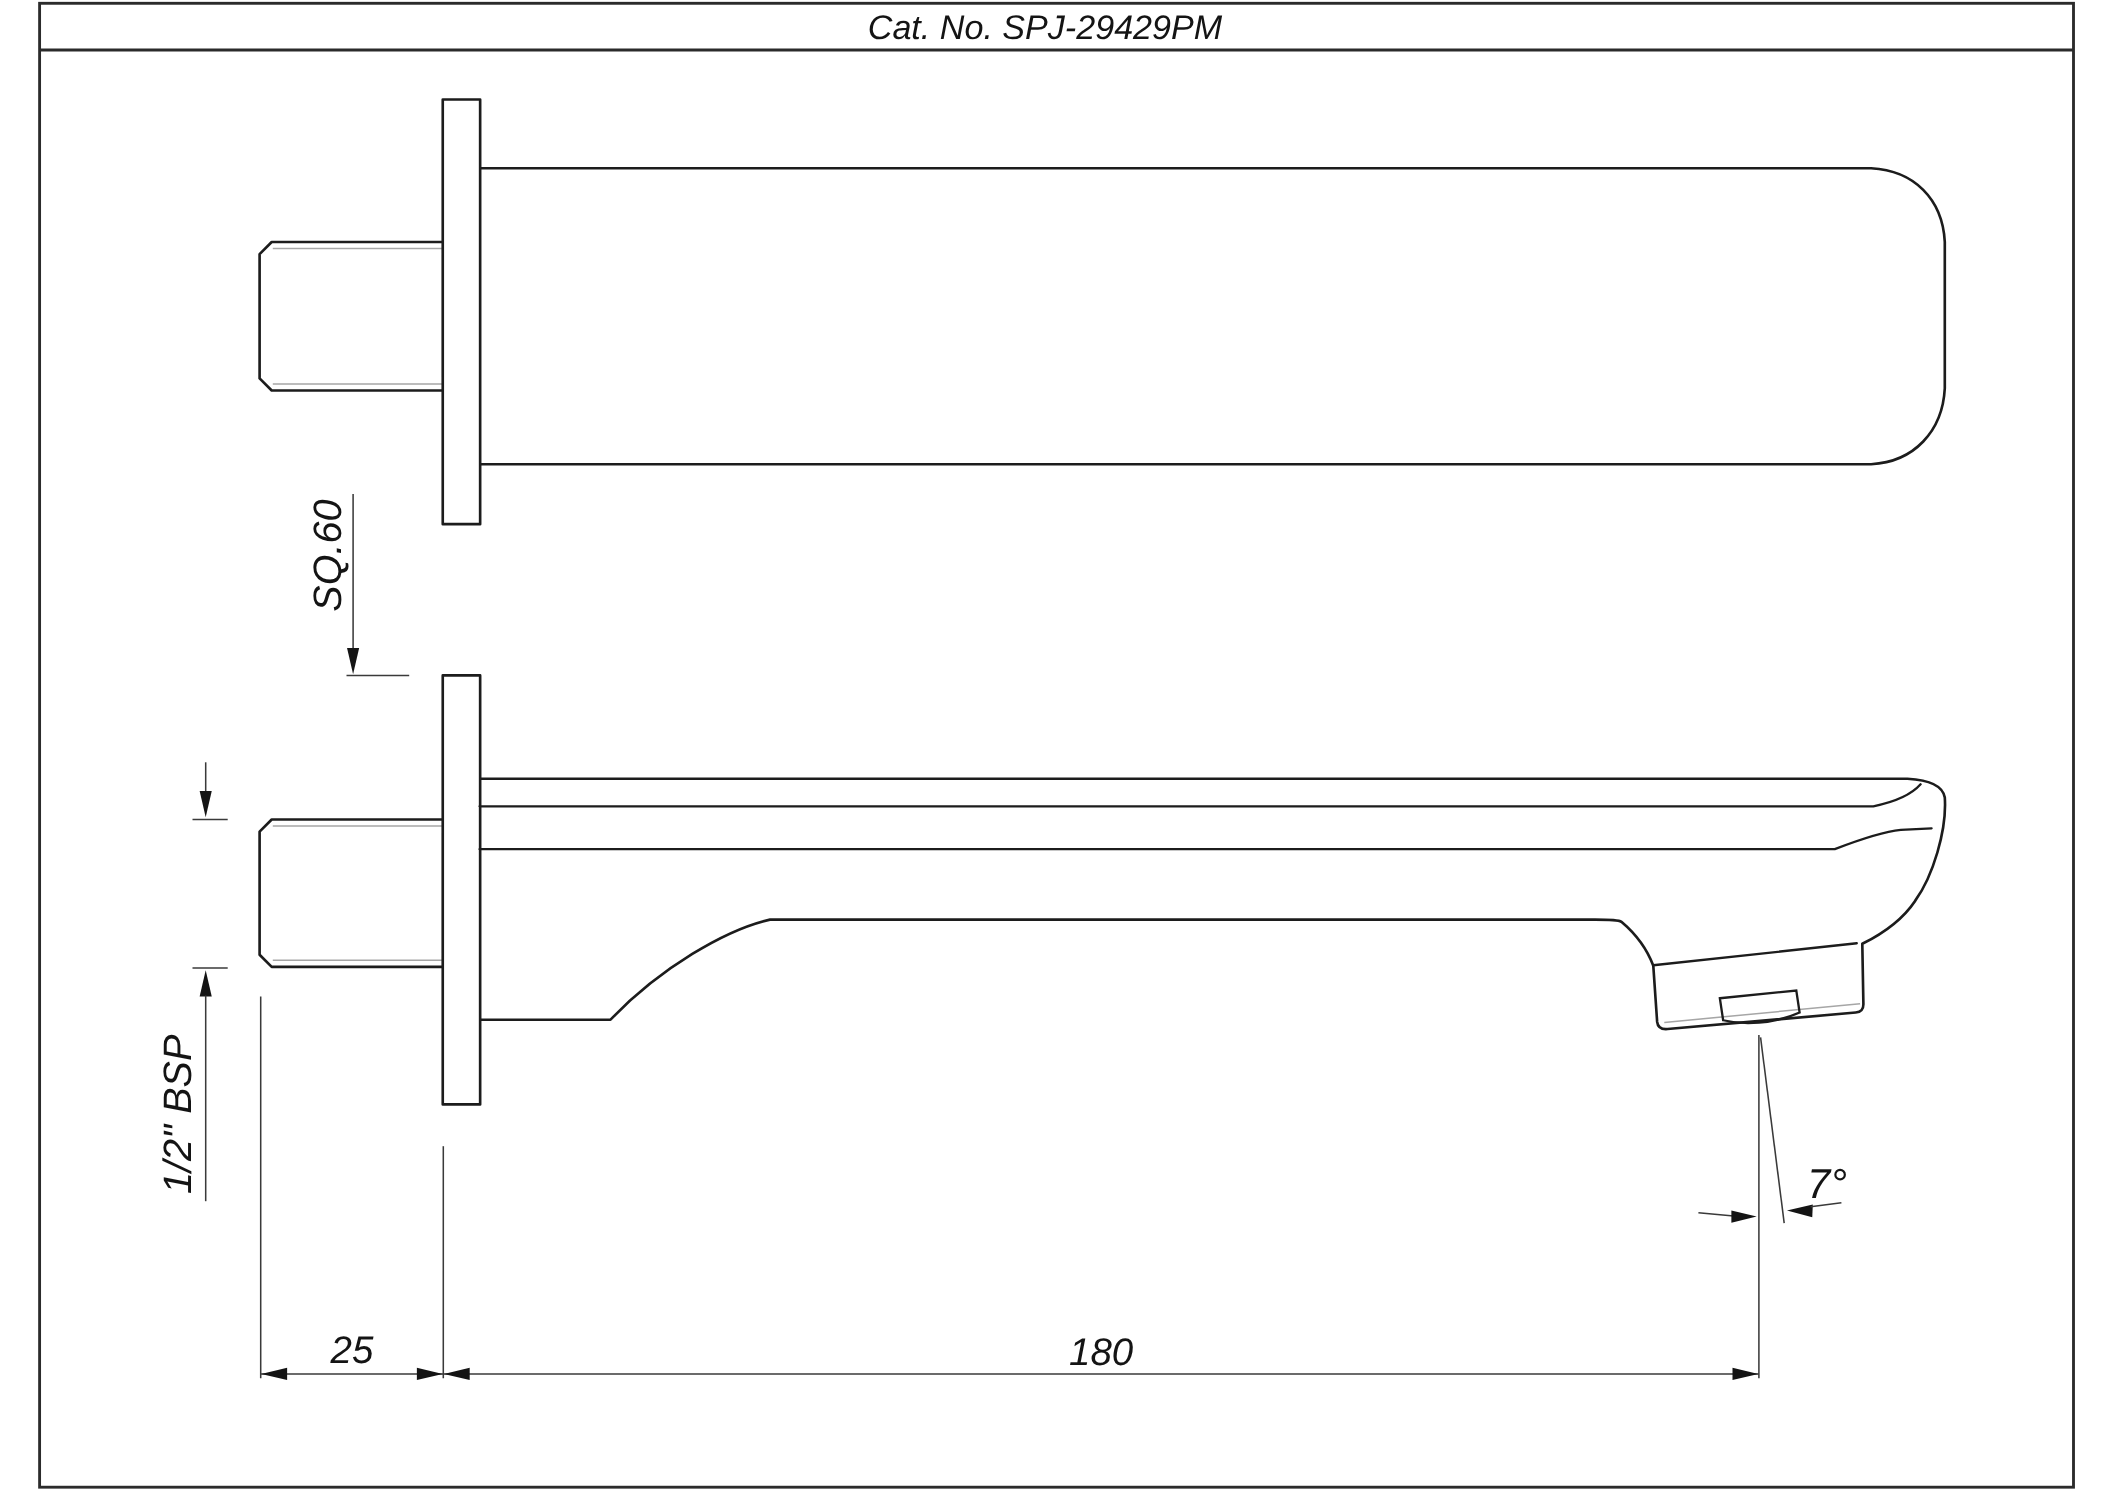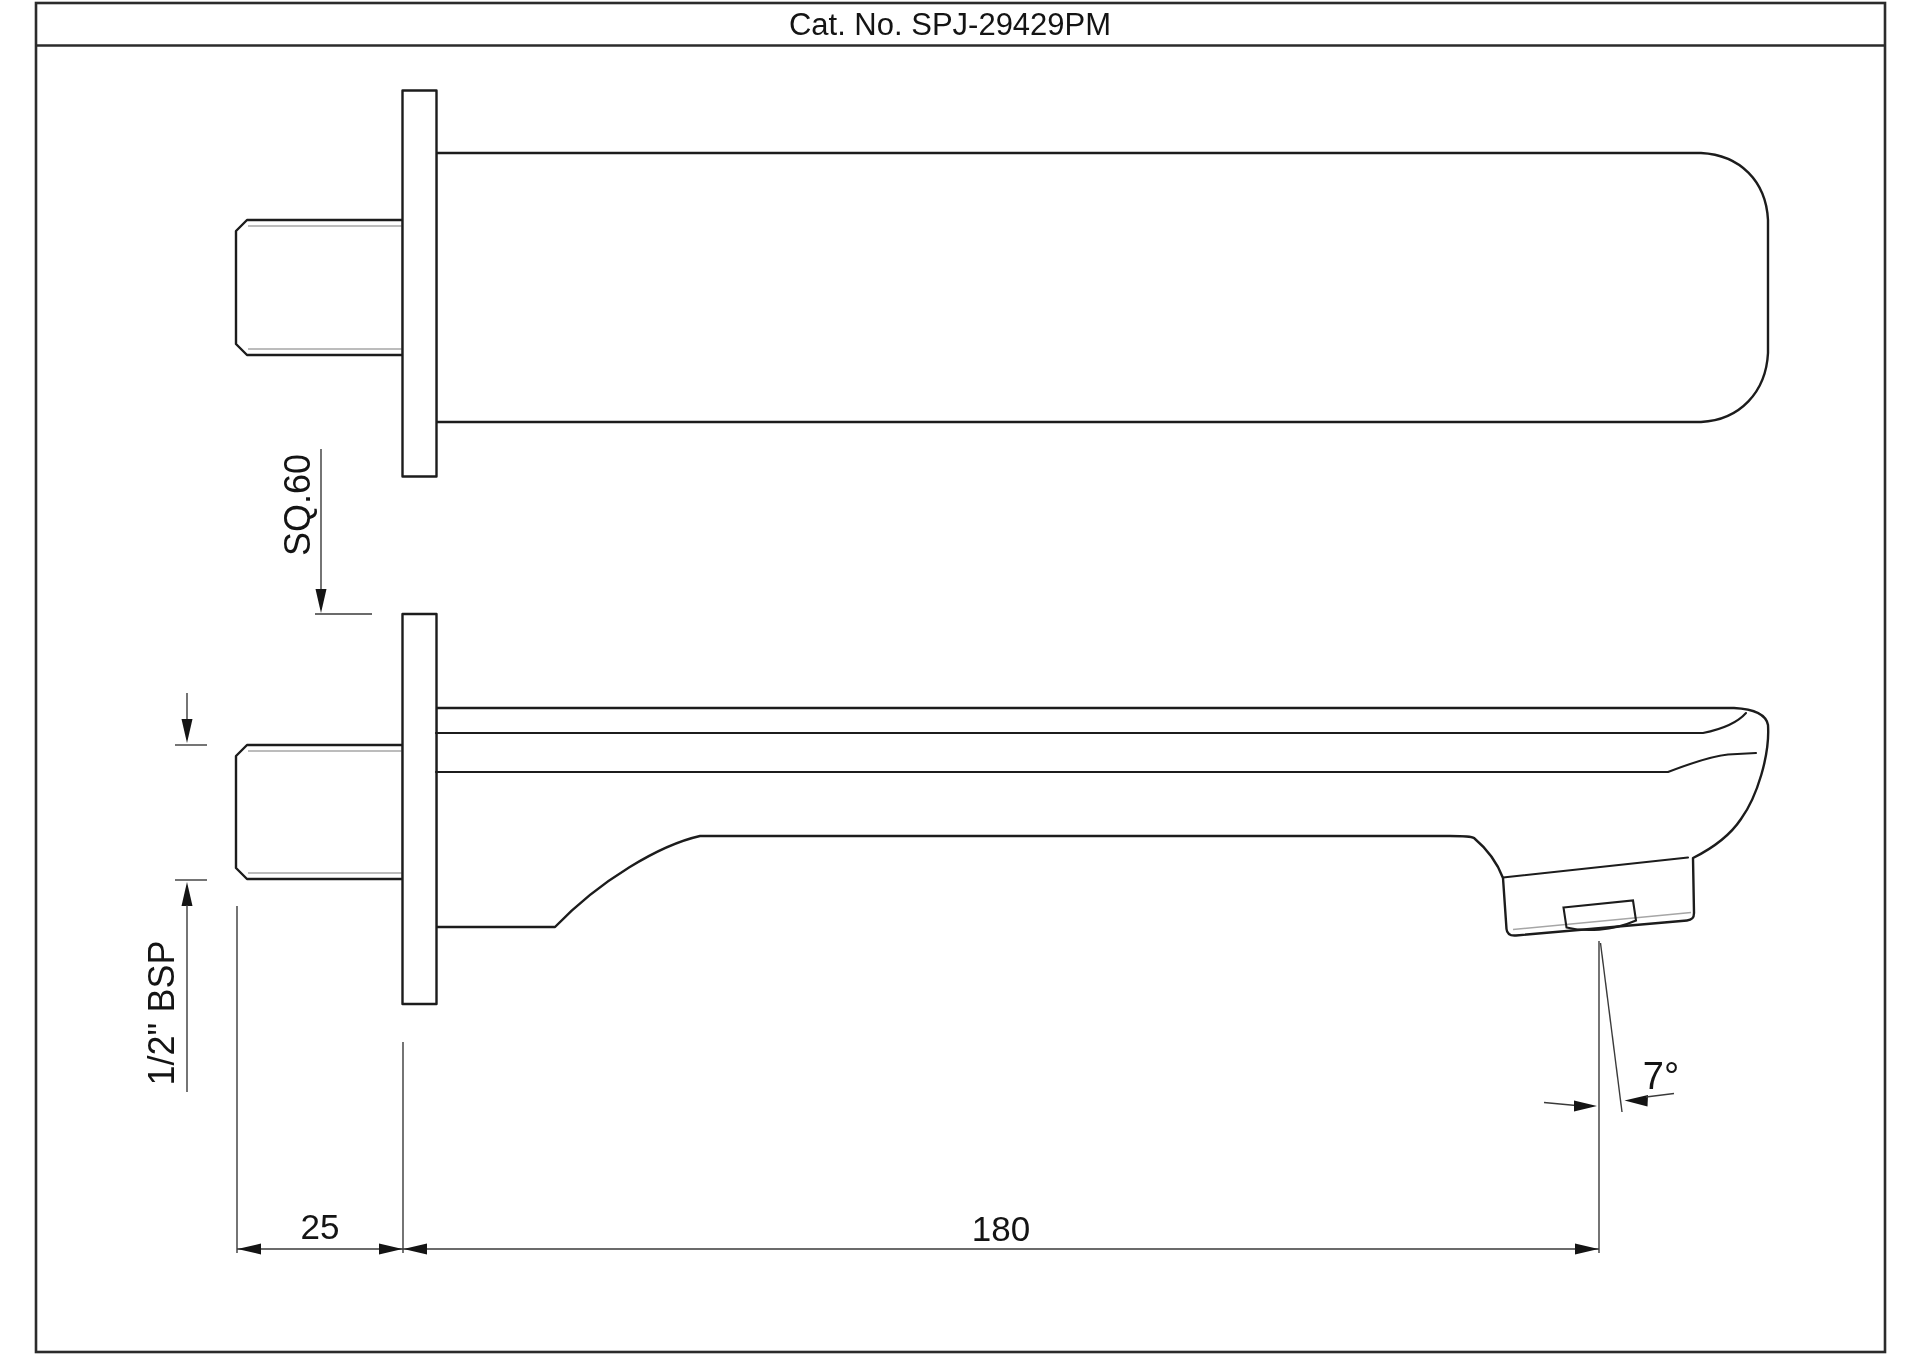--- a/index.html
+++ b/index.html
@@ -2,20 +2,21 @@
 <html><head>
 <meta charset="utf-8">
 <style>
   html,body{margin:0;padding:0;background:#ffffff;}
   .sheet{
     position:relative;
     width:1920px;height:1356px;
     background:#ffffff;
     font-family:"Liberation Sans", sans-serif;
     overflow:hidden;
+    font-style:italic;
   }
   svg{display:block;}
   text{fill:#141414;}
   .title-text{font-size:31px;}
   .dim-num{font-size:35px;}
   .dim-label{font-size:36px;}
   .angle-num{font-size:38px;}
   .outline{fill:#ffffff;stroke:#1c1c1c;stroke-width:2.4;stroke-linejoin:round;}
   .inner-line{fill:none;stroke:#1c1c1c;stroke-width:2.1;stroke-linecap:round;}
   .thin-line{fill:none;stroke:#a6a6a6;stroke-width:1.4;}

